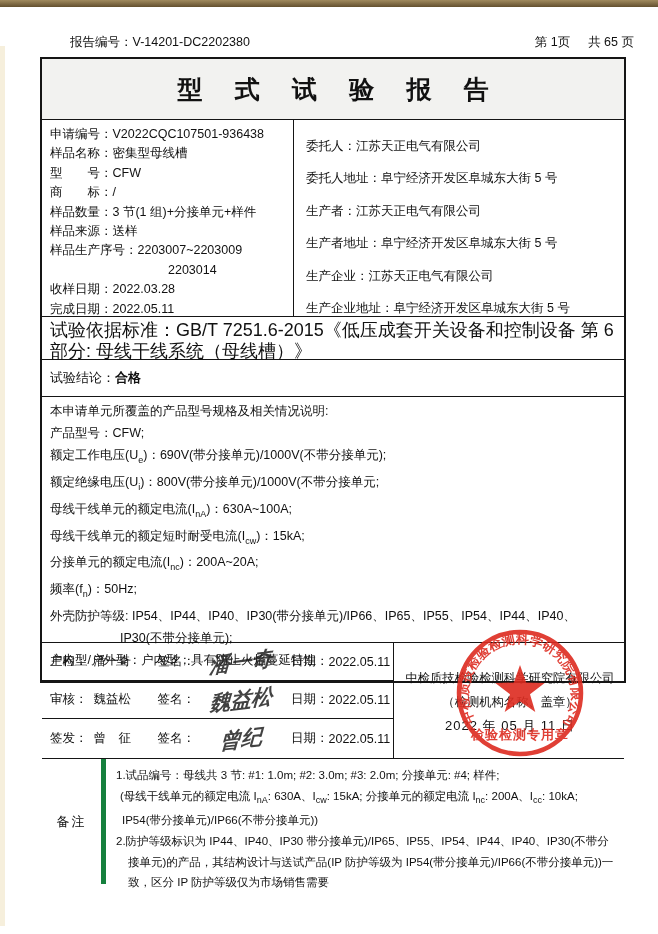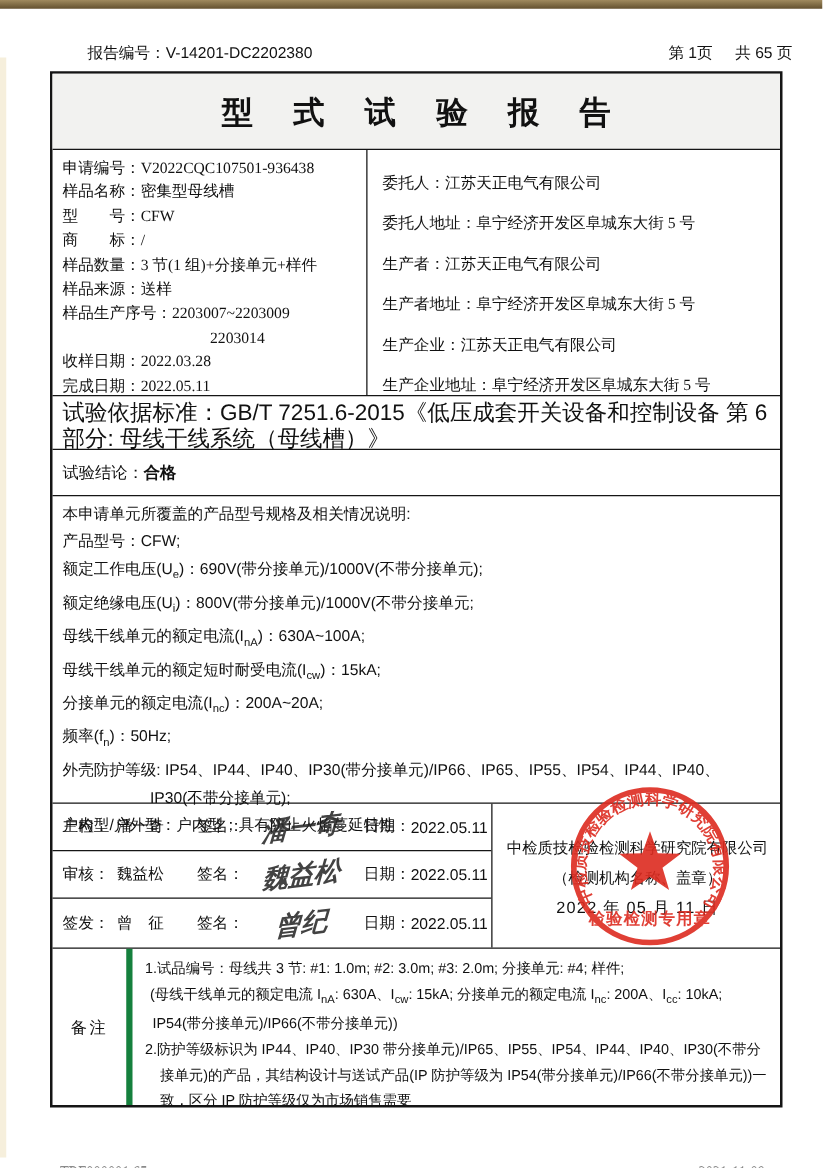--- a/index.html
+++ b/index.html
@@ -6,27 +6,27 @@
   body{width:658px;height:934px;position:relative;overflow:hidden;
        font-family:"Liberation Sans","DejaVu Sans",sans-serif;color:#111;}
   .top-bar{position:absolute;left:0;top:0;width:658px;height:7px;
        background:linear-gradient(#a08a5e,#63502f);}
   .left-strip{position:absolute;left:0;top:46px;width:5px;height:880px;background:#f6efdc;}
   
   .hdr{position:absolute;left:48px;top:34px;width:564px;display:flex;
        justify-content:space-between;font-size:12.5px;margin-left:22px;}
   .hdr .pageinfo span{margin-left:18px;}
   
-  .tbl{position:absolute;left:40px;top:57px;width:586px;height:829px;
+  .tbl{position:absolute;left:40px;top:57px;width:586px;height:626px;
        border:2px solid #151515;background:#fff;box-sizing:border-box;}
   .row{box-sizing:border-box;border-bottom:1px solid #151515;position:relative;}
   .title-row{height:61px;background:#f2f2f0;display:flex;align-items:center;justify-content:center;}
   .title-row .t{font-family:"Liberation Serif","DejaVu Serif",serif;font-size:25px;
        font-weight:600;letter-spacing:13px;text-indent:13px;}
-  .info-row{height:197px;display:flex;font-family:Liberation Serif, serif;}
+  .info-row{height:197px;display:flex;}
   .info-left{width:252px;box-sizing:border-box;border-right:1px solid #151515;
        padding:5px 0 0 8px;font-size:12.5px;line-height:19.4px;}
   .info-right{flex:1;padding:10px 0 0 12px;font-size:12.5px;line-height:32.4px;}
   .cont-line{padding-left:118px;}
   .std-row{height:43px;padding:3px 8px 0 8px;font-size:18px;line-height:20.5px;}
   .ccl-row{height:37px;display:flex;align-items:center;padding-left:8px;font-size:13px;}
   .ccl-row .v{font-weight:600;}
   .specs-row{height:246px;padding:3px 8px 0 8px;font-size:12.5px;line-height:22.2px;}
   .hang{padding-left:70px;text-indent:-70px;}
   sub{font-size:9px;}

